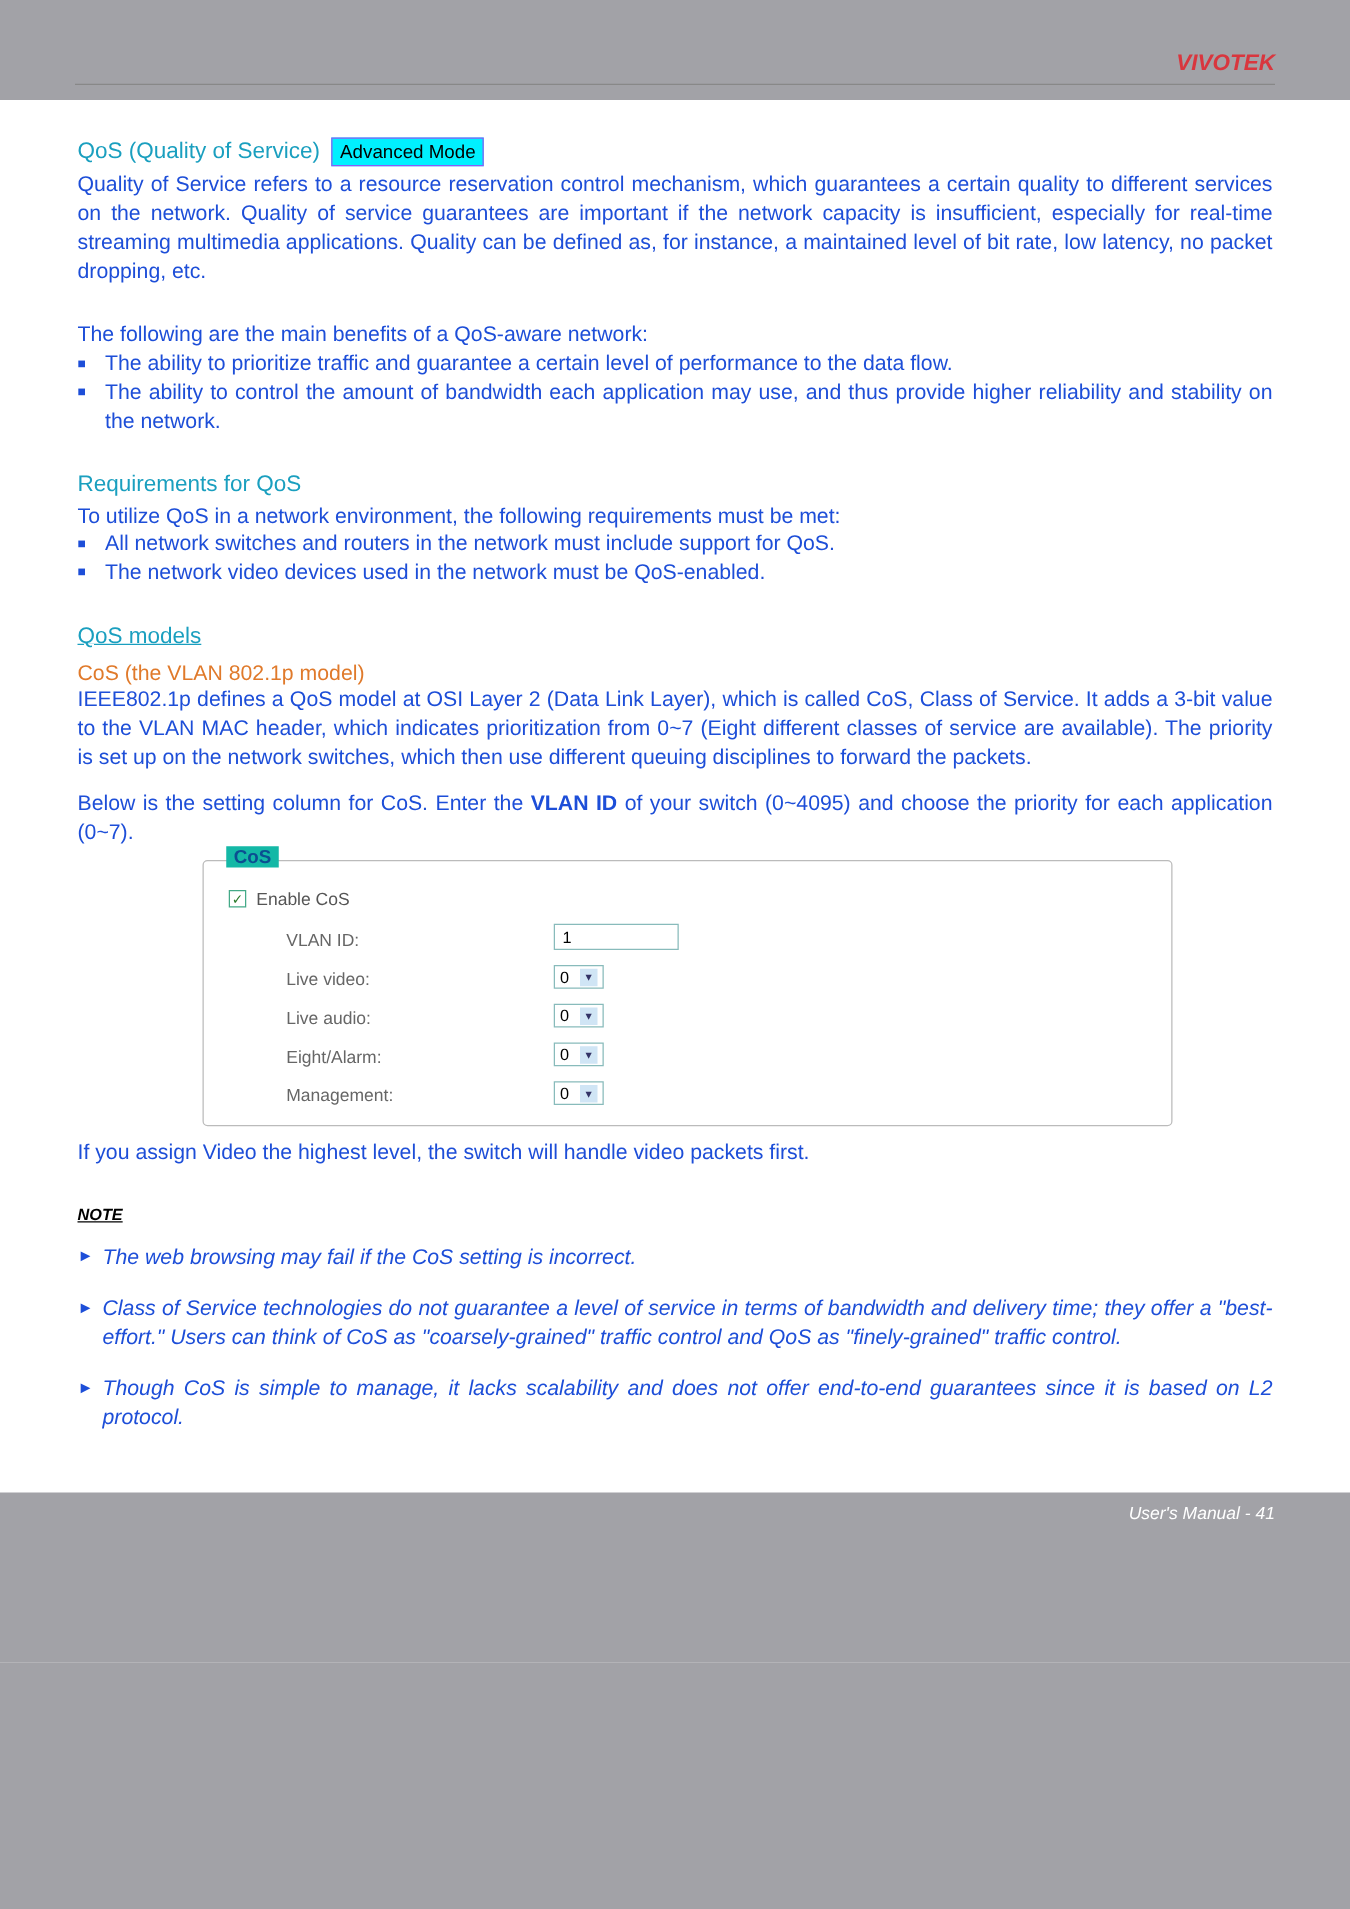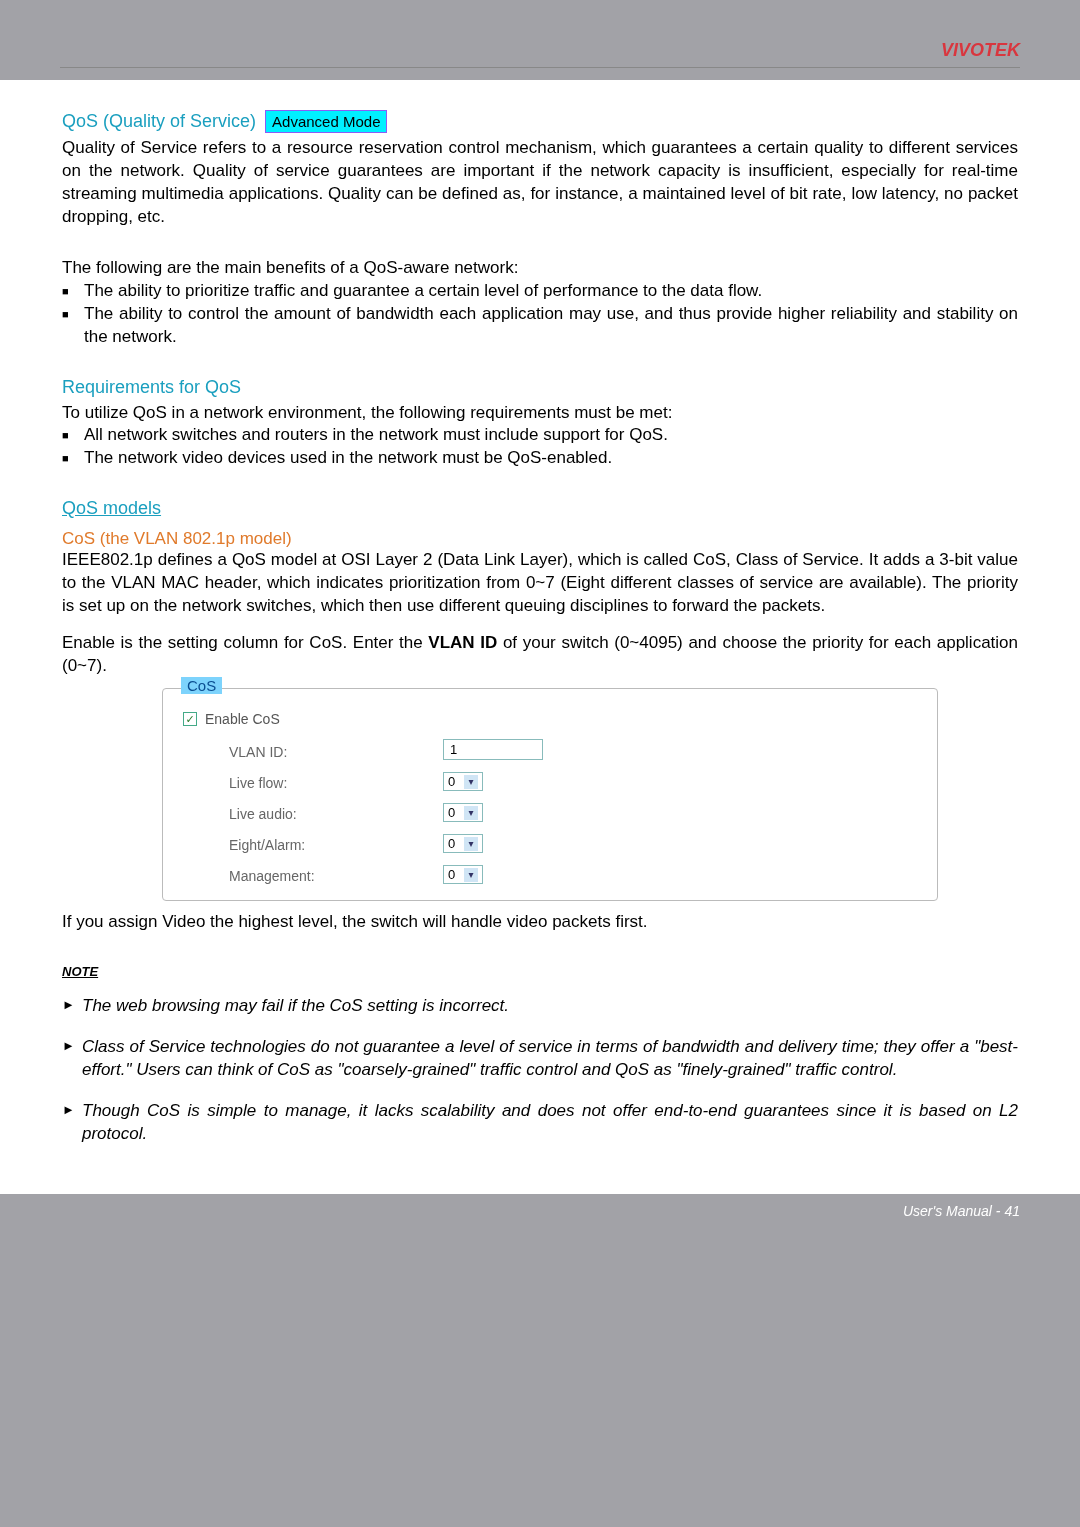--- a/index.html
+++ b/index.html
@@ -4,29 +4,29 @@
 <style>
   * { box-sizing: border-box; margin: 0; padding: 0; }
   body { font-family: Arial, Helvetica, sans-serif; font-size: 16px; background: #a2a2a7; width: 1080px; }
   .page { background: #ffffff; margin: 0; padding: 0; }
   .header { background: #a2a2a7; padding: 40px 60px 12px 60px; text-align: right; }
   .brand { color: #d9363e; font-style: italic; font-weight: bold; font-size: 18px; }
   .header-line { border-top: 1px solid #888; margin-top: 6px; }
   .content { padding: 30px 62px 30px 62px; background: #ffffff; }
   .h-teal { color: #1a9fbf; font-size: 18px; margin-bottom: 4px; }
   .badge { background: #00f0ff; color: #000; padding: 2px 6px; border: 1px solid #8b5cf6; margin-left: 4px; font-size: 15px; display: inline-block; }
-  p, li { color: #000000; font-size: 17px; line-height: 1.35; text-align: justify; }
+  p, li { color: #1d4ed8; font-size: 17px; line-height: 1.35; text-align: justify; }
   .bullet-list { list-style: none; padding-left: 0; }
   .bullet-list li { padding-left: 22px; position: relative; }
   .bullet-list li::before { content: "■"; position: absolute; left: 0; font-size: 11px; top: 4px; }
   .section { margin-top: 28px; }
   .sub-orange { color: #e07a2b; font-size: 17px; margin-top: 10px; }
   .underline { text-decoration: underline; }
   .cos-box { border: 1px solid #bbb; border-radius: 4px; padding: 12px 20px 16px 20px; margin: 10px 80px 10px 100px; position: relative; }
-  .cos-legend { position: absolute; top: -12px; left: 18px; background: #7dd3fc; padding: 0 6px; color: #0b4e91; font-weight: normal; font-size: 15px; }
+  .cos-legend { position: absolute; top: -12px; left: 18px; background: #14b8a6; padding: 0 6px; color: #0b4e91; font-weight: bold; font-size: 15px; }
   .cos-row { display: flex; align-items: center; margin-top: 10px; }
   .checkbox { width: 14px; height: 14px; border: 1px solid #4a8; background: #fff; display: inline-flex; align-items: center; justify-content: center; margin-right: 8px; font-size: 11px; color: #2a7a2a; }
   .label { color: #555; font-size: 14px; }
   .cos-field-row { display: flex; align-items: flex-end; margin-top: 12px; }
   .cos-field-label { color: #666; font-size: 14px; width: 260px; padding-left: 46px; }
   .cos-input { border: 1px solid #8bb; width: 100px; padding: 2px 6px; font-size: 13px; }
   .cos-select { border: 1px solid #8bb; width: 40px; padding: 1px 4px; font-size: 13px; display: inline-flex; align-items: center; justify-content: space-between; }
   .chev { background: #d0e5f5; color: #336; width: 14px; height: 14px; display: inline-flex; align-items: center; justify-content: center; font-size: 10px; margin-left: 4px; }
   .note-head { font-weight: bold; font-style: italic; text-decoration: underline; font-size: 13px; margin-top: 30px; }
   .note-list { list-style: none; padding: 0; margin-top: 16px; }
@@ -66,35 +66,35 @@
         <li>All network switches and routers in the network must include support for QoS.</li>
         <li>The network video devices used in the network must be QoS-enabled.</li>
       </ul>
     </div>
 
     <div class="section">
       <div class="h-teal underline">QoS models</div>
       <div class="sub-orange">CoS (the VLAN 802.1p model)</div>
       <p>IEEE802.1p defines a QoS model at OSI Layer 2 (Data Link Layer), which is called CoS, Class of Service. It adds a 3-bit value to the VLAN MAC header, which indicates prioritization from 0~7 (Eight different classes of service are available). The priority is set up on the network switches, which then use different queuing disciplines to forward the packets.</p>
       <p style="margin-top:14px">
-        <span>Enable is the setting column for CoS. Enter the </span><b>VLAN ID</b><span> of your switch (0~4095) and choose the priority for each application (0~7).</span>
+        <span>Below is the setting column for CoS. Enter the </span><b>VLAN ID</b><span> of your switch (0~4095) and choose the priority for each application (0~7).</span>
       </p>
 
       <div class="cos-box">
         <div class="cos-legend">CoS</div>
         <div class="cos-row">
           <span class="checkbox">✓</span>
           <span class="label">Enable CoS</span>
         </div>
         <div class="cos-field-row">
           <span class="cos-field-label">VLAN ID:</span>
           <span class="cos-input">1</span>
         </div>
         <div class="cos-field-row">
-          <span class="cos-field-label">Live flow:</span>
+          <span class="cos-field-label">Live video:</span>
           <span class="cos-select">
               <span>0</span>
               <span class="chev">▾</span>
             </span>
         </div>
         <div class="cos-field-row">
           <span class="cos-field-label">Live audio:</span>
           <span class="cos-select">
               <span>0</span>
               <span class="chev">▾</span>

